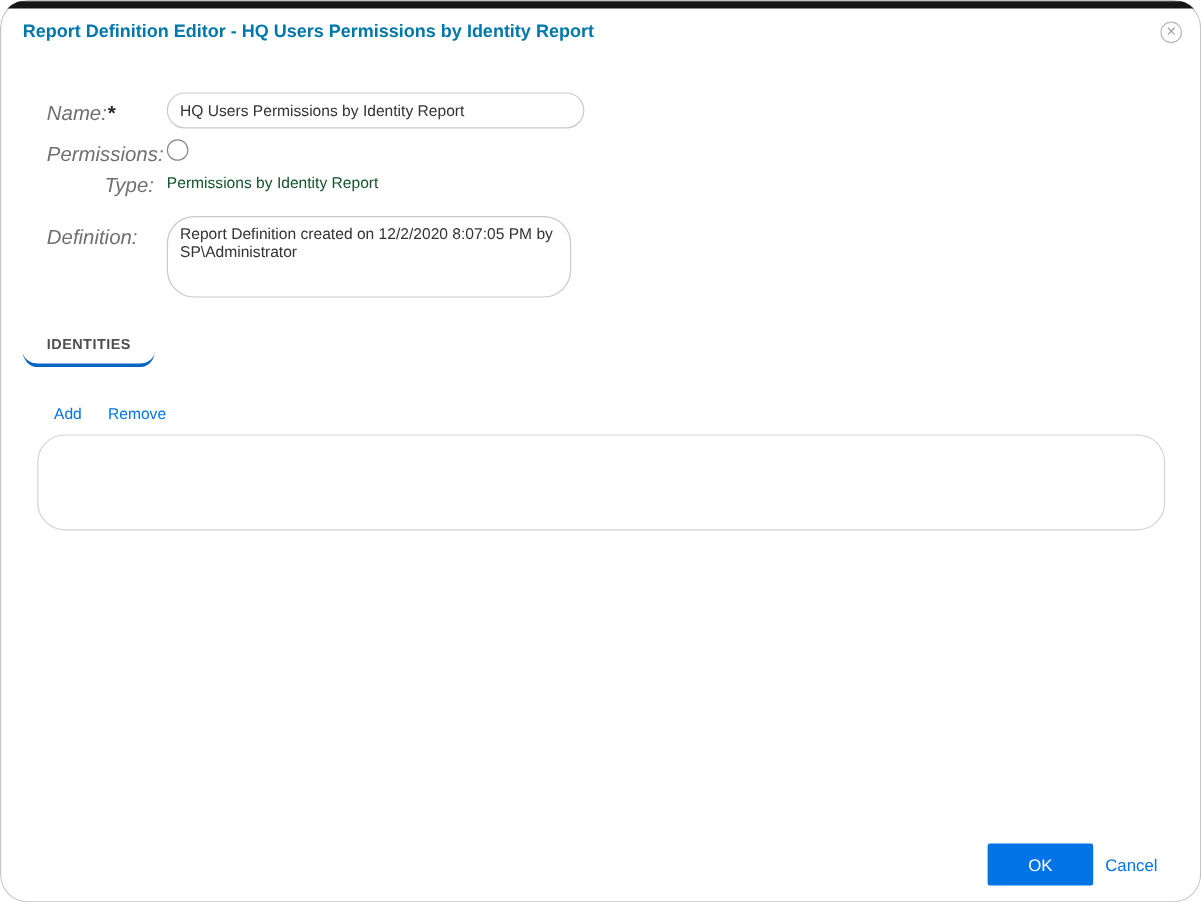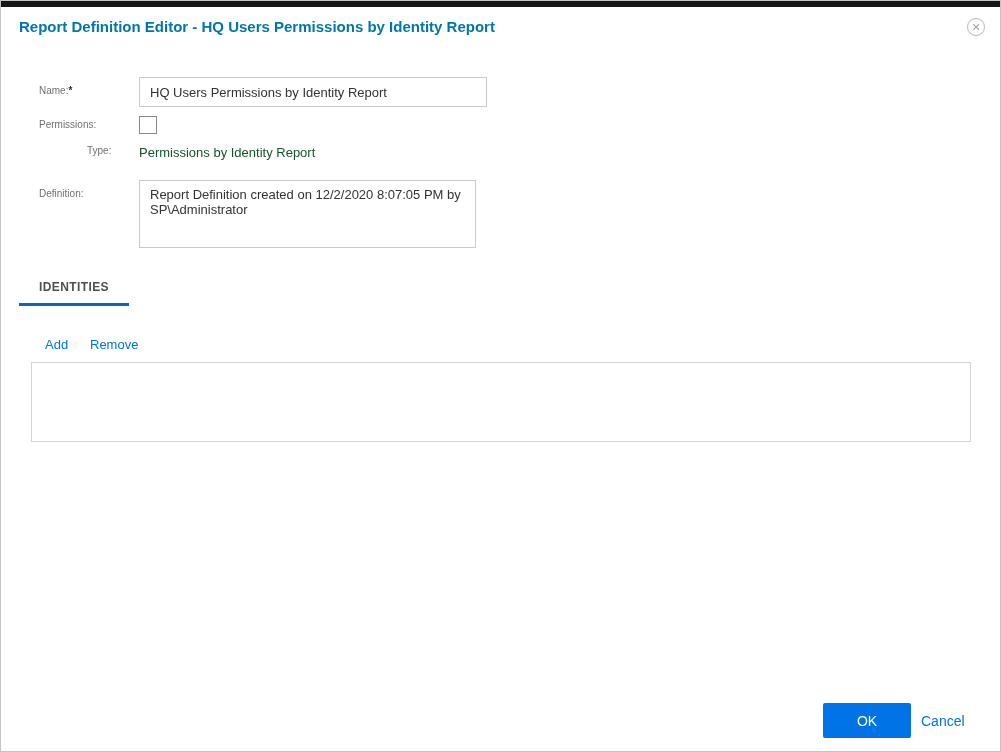--- a/index.html
+++ b/index.html
@@ -1,15 +1,15 @@
 <!DOCTYPE html>
 <html><head>
 <meta charset="utf-8">
 <style>
-  * { box-sizing: border-box; }
+  * { box-sizing: border-box; border-radius: 23px; }
   html, body { margin: 0; padding: 0; }
   body {
     width: 1001px; height: 752px;
     position: relative;
     font-family: "Liberation Sans", "DejaVu Sans", sans-serif;
     background: #ffffff;
     overflow: hidden;
   }
   .window {
     position: absolute; inset: 0;
@@ -29,21 +29,21 @@
   .close-btn {
     position: absolute; right: 15px; top: 17px;
     width: 18px; height: 18px;
     border: 1px solid #b9b9b9; border-radius: 50%;
     color: #a3a3a3;
     font-size: 11px; line-height: 16px; text-align: center;
     cursor: pointer; user-select: none;
   }
   .field-label {
     position: absolute; left: 38px;
-    font-size: 10px; color: #707070;
+    font-size: 17px; color: #707070; font-style: italic;
   }
   .required { font-weight: bold; color: #2a2a2a; }
   .name-input {
     position: absolute; left: 138px; top: 76px;
     width: 348px; height: 30px;
     border: 1px solid #c9c9c9;
     padding: 0 10px;
     font-family: "Liberation Sans", sans-serif;
     font-size: 13px; color: #333333;
     outline: none;

